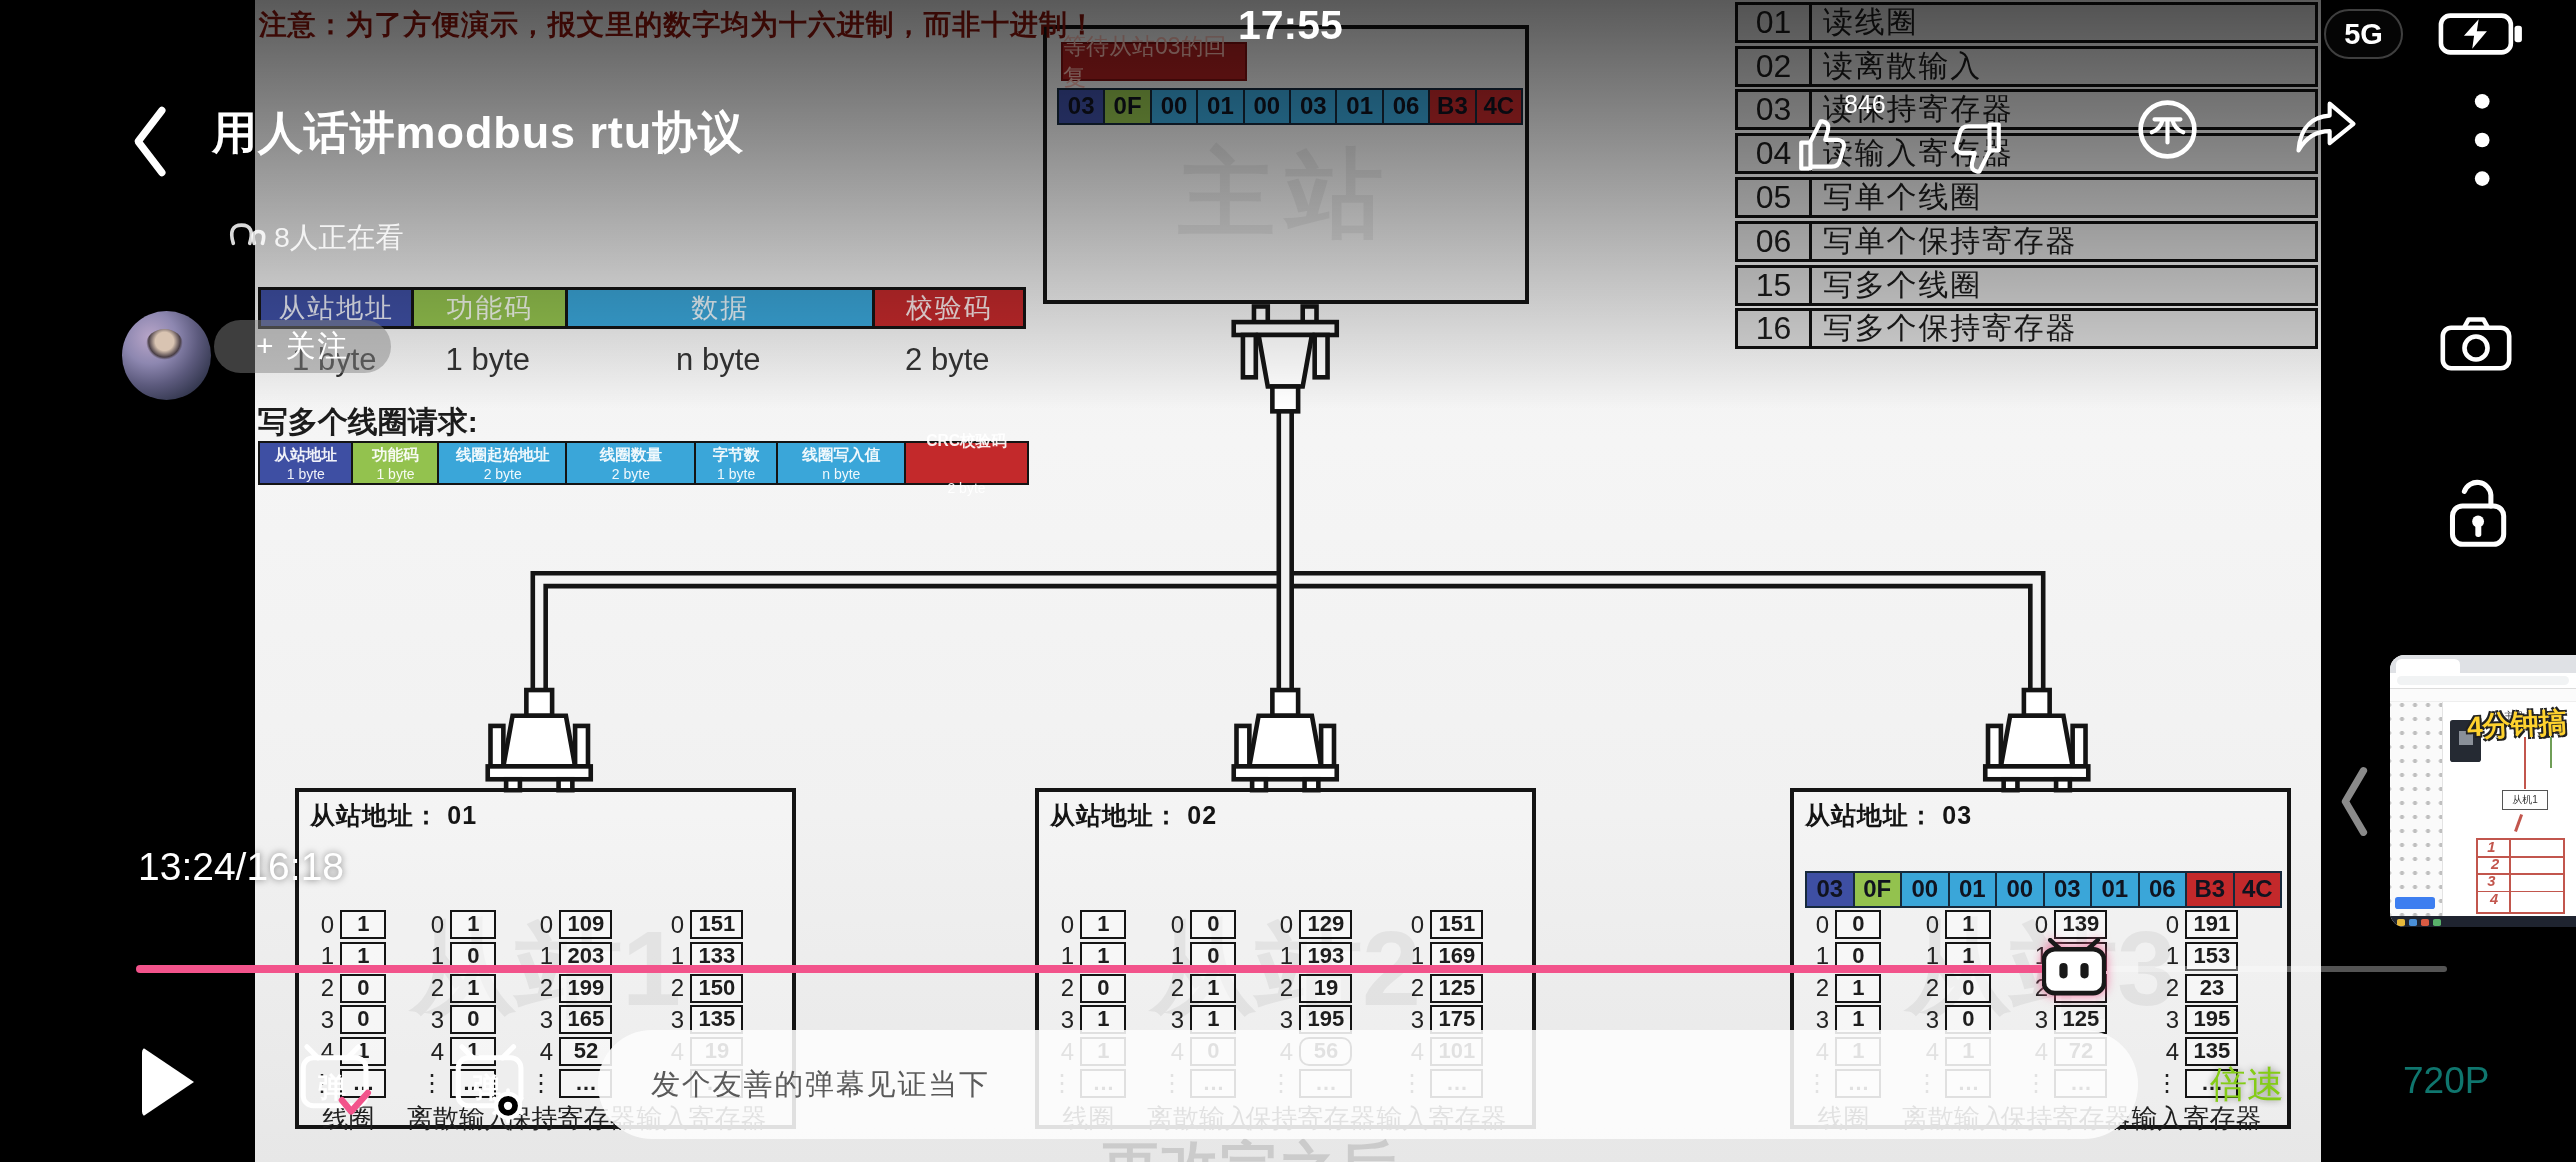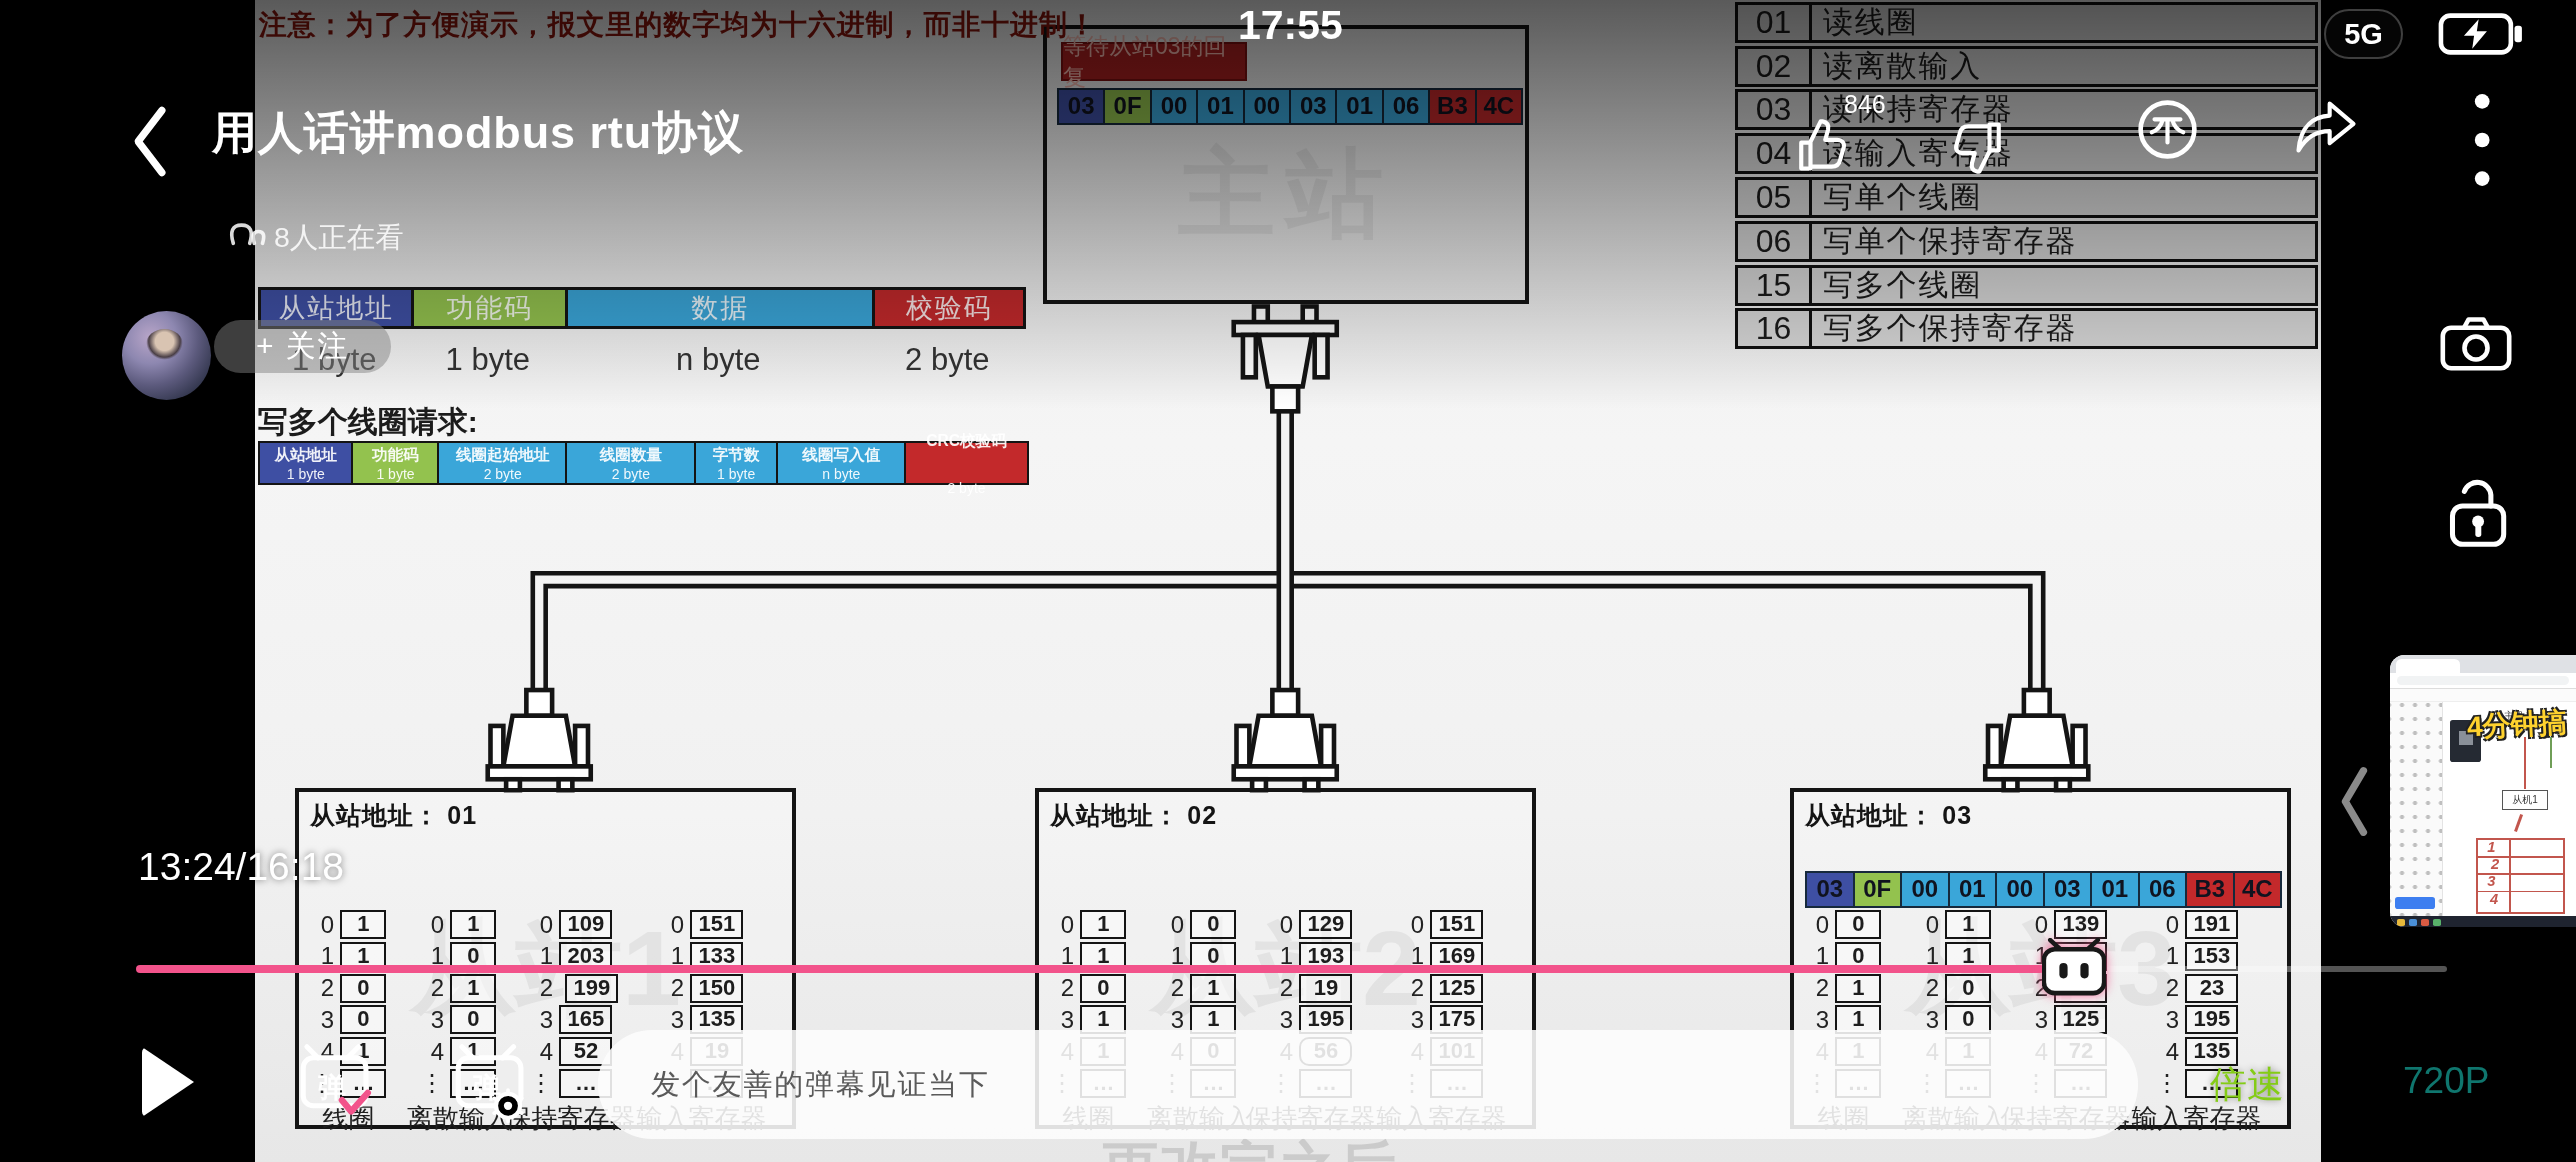--- a/index.html
+++ b/index.html
@@ -338,21 +338,21 @@
           <div class="reg-row">
             <span class="reg-idx">0</span>
             <div class="reg-cell" style="width: 53px;">109</div>
           </div>
           <div class="reg-row">
             <span class="reg-idx">1</span>
             <div class="reg-cell" style="width: 53px;">203</div>
           </div>
           <div class="reg-row">
             <span class="reg-idx">2</span>
-            <div class="reg-cell" style="width: 53px; margin-left: 6px;">199</div>
+            <div class="reg-cell" style="width: 53px;">199</div>
           </div>
           <div class="reg-row">
             <span class="reg-idx">3</span>
             <div class="reg-cell" style="width: 53px;">165</div>
           </div>
           <div class="reg-row">
             <span class="reg-idx">4</span>
             <div class="reg-cell" style="width: 53px;">52</div>
           </div>
           <div class="reg-row">

